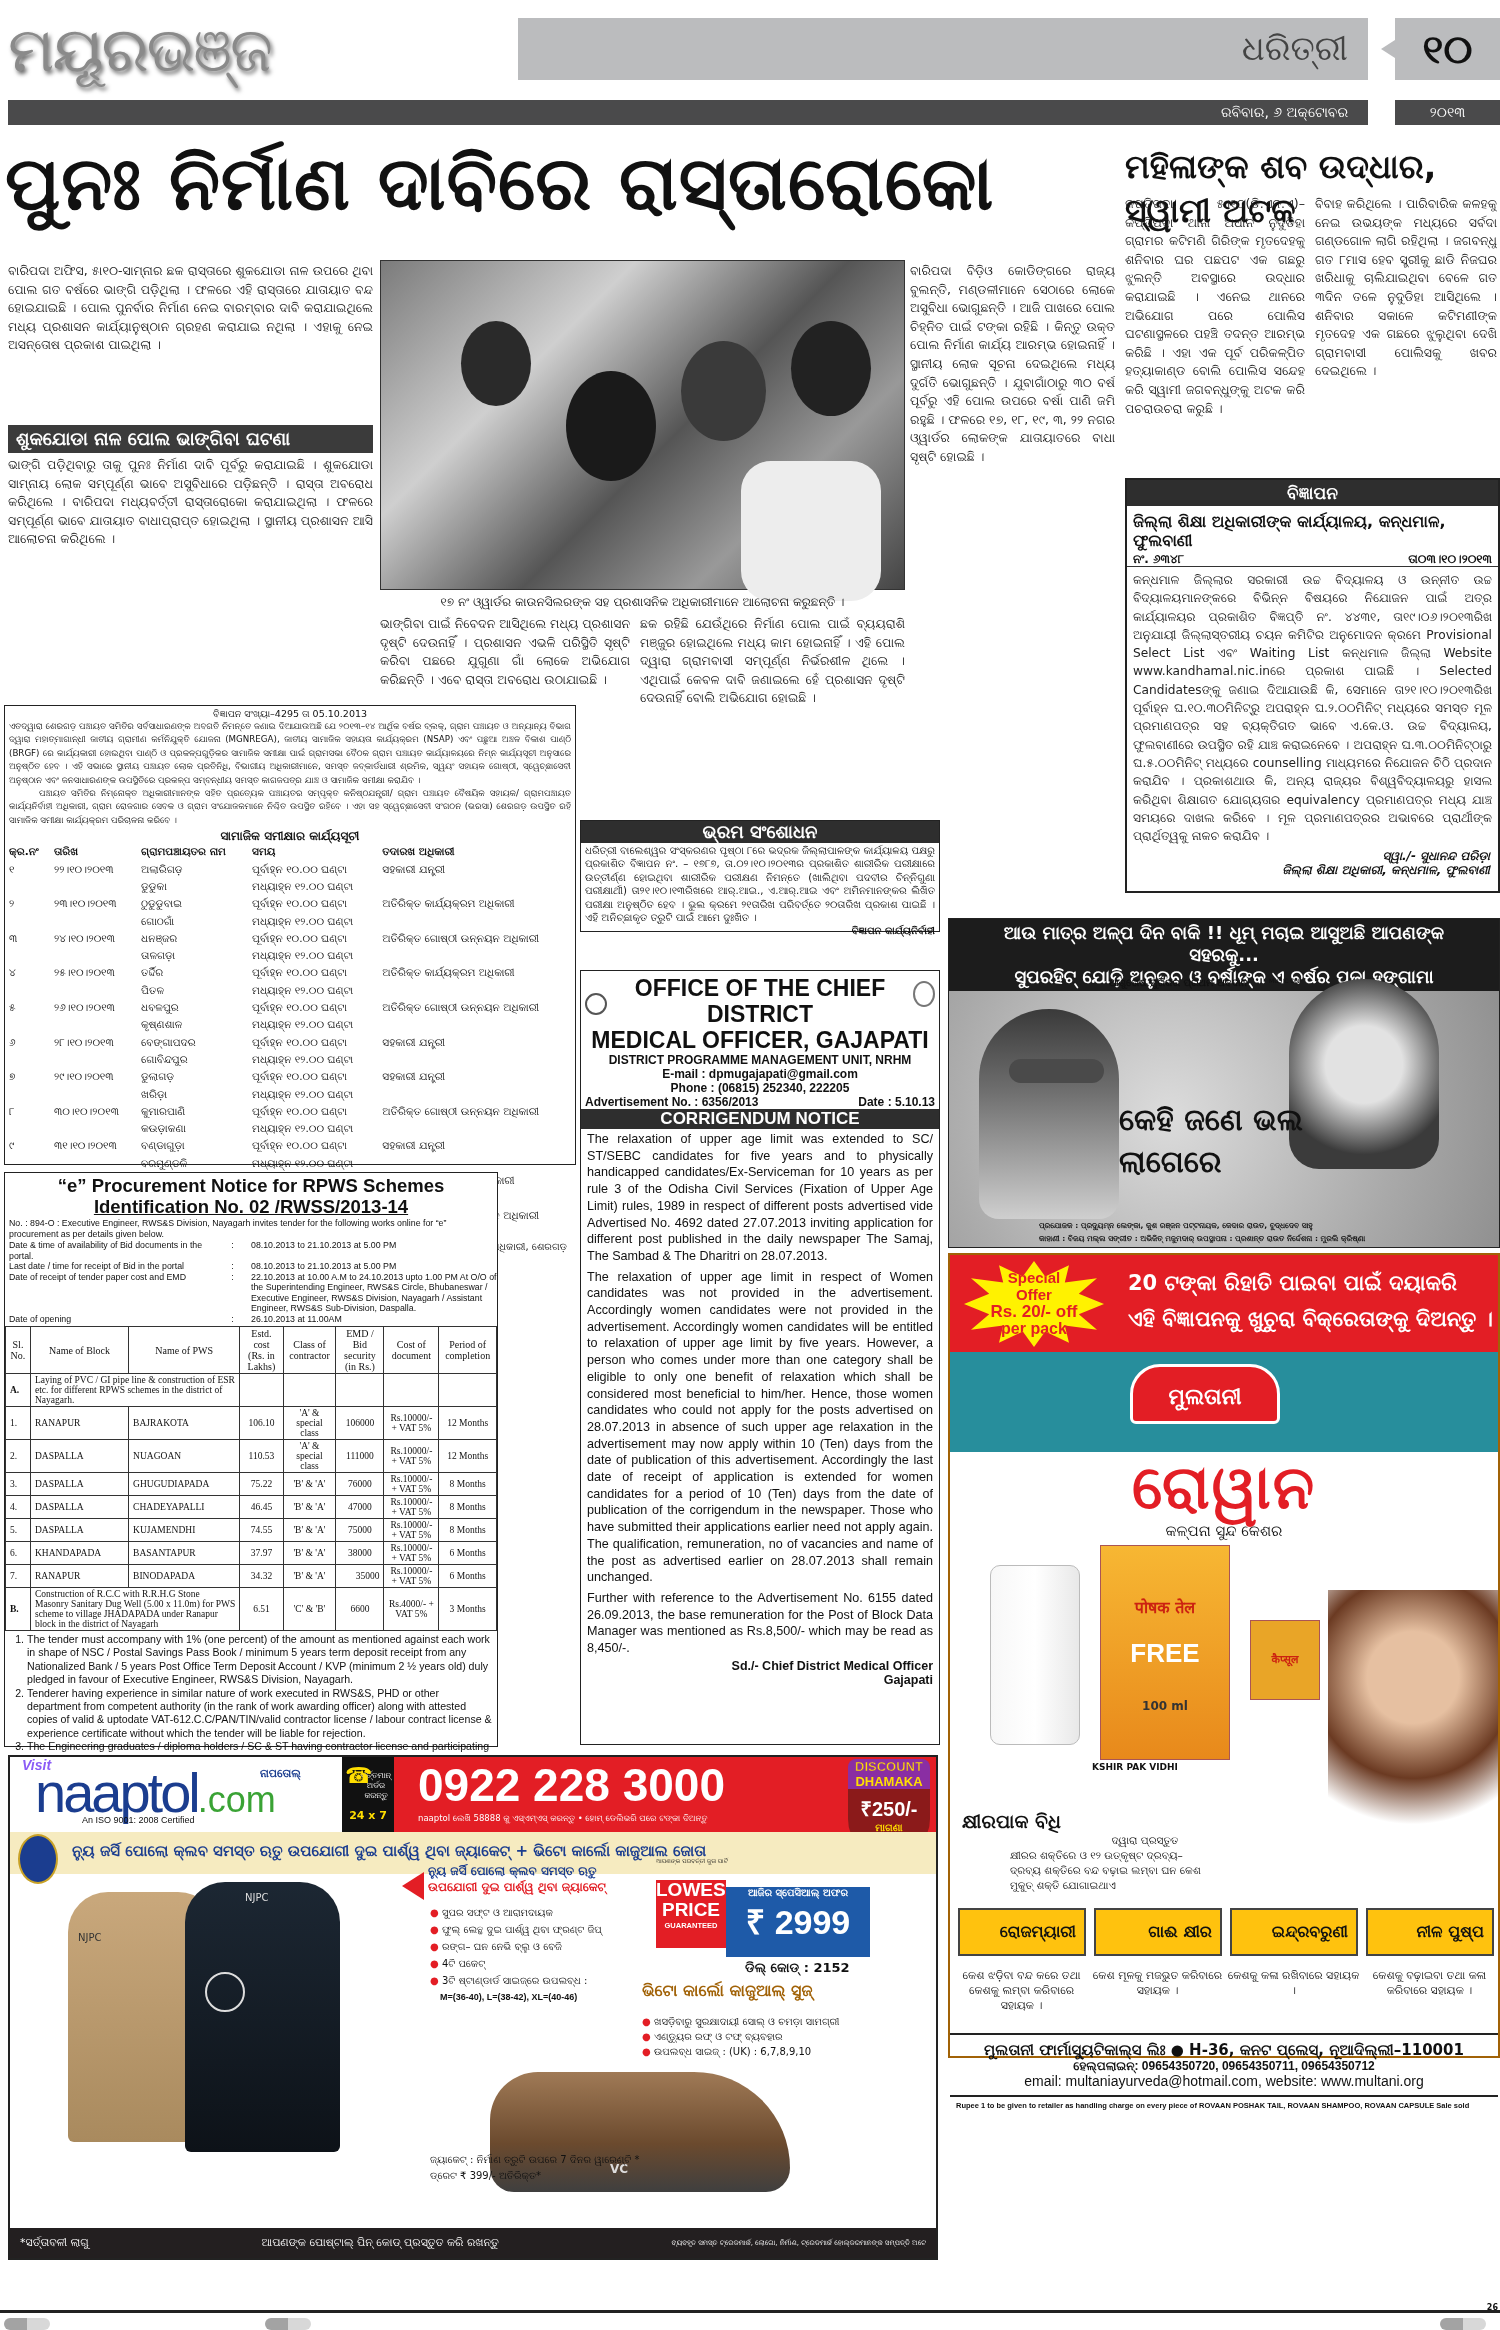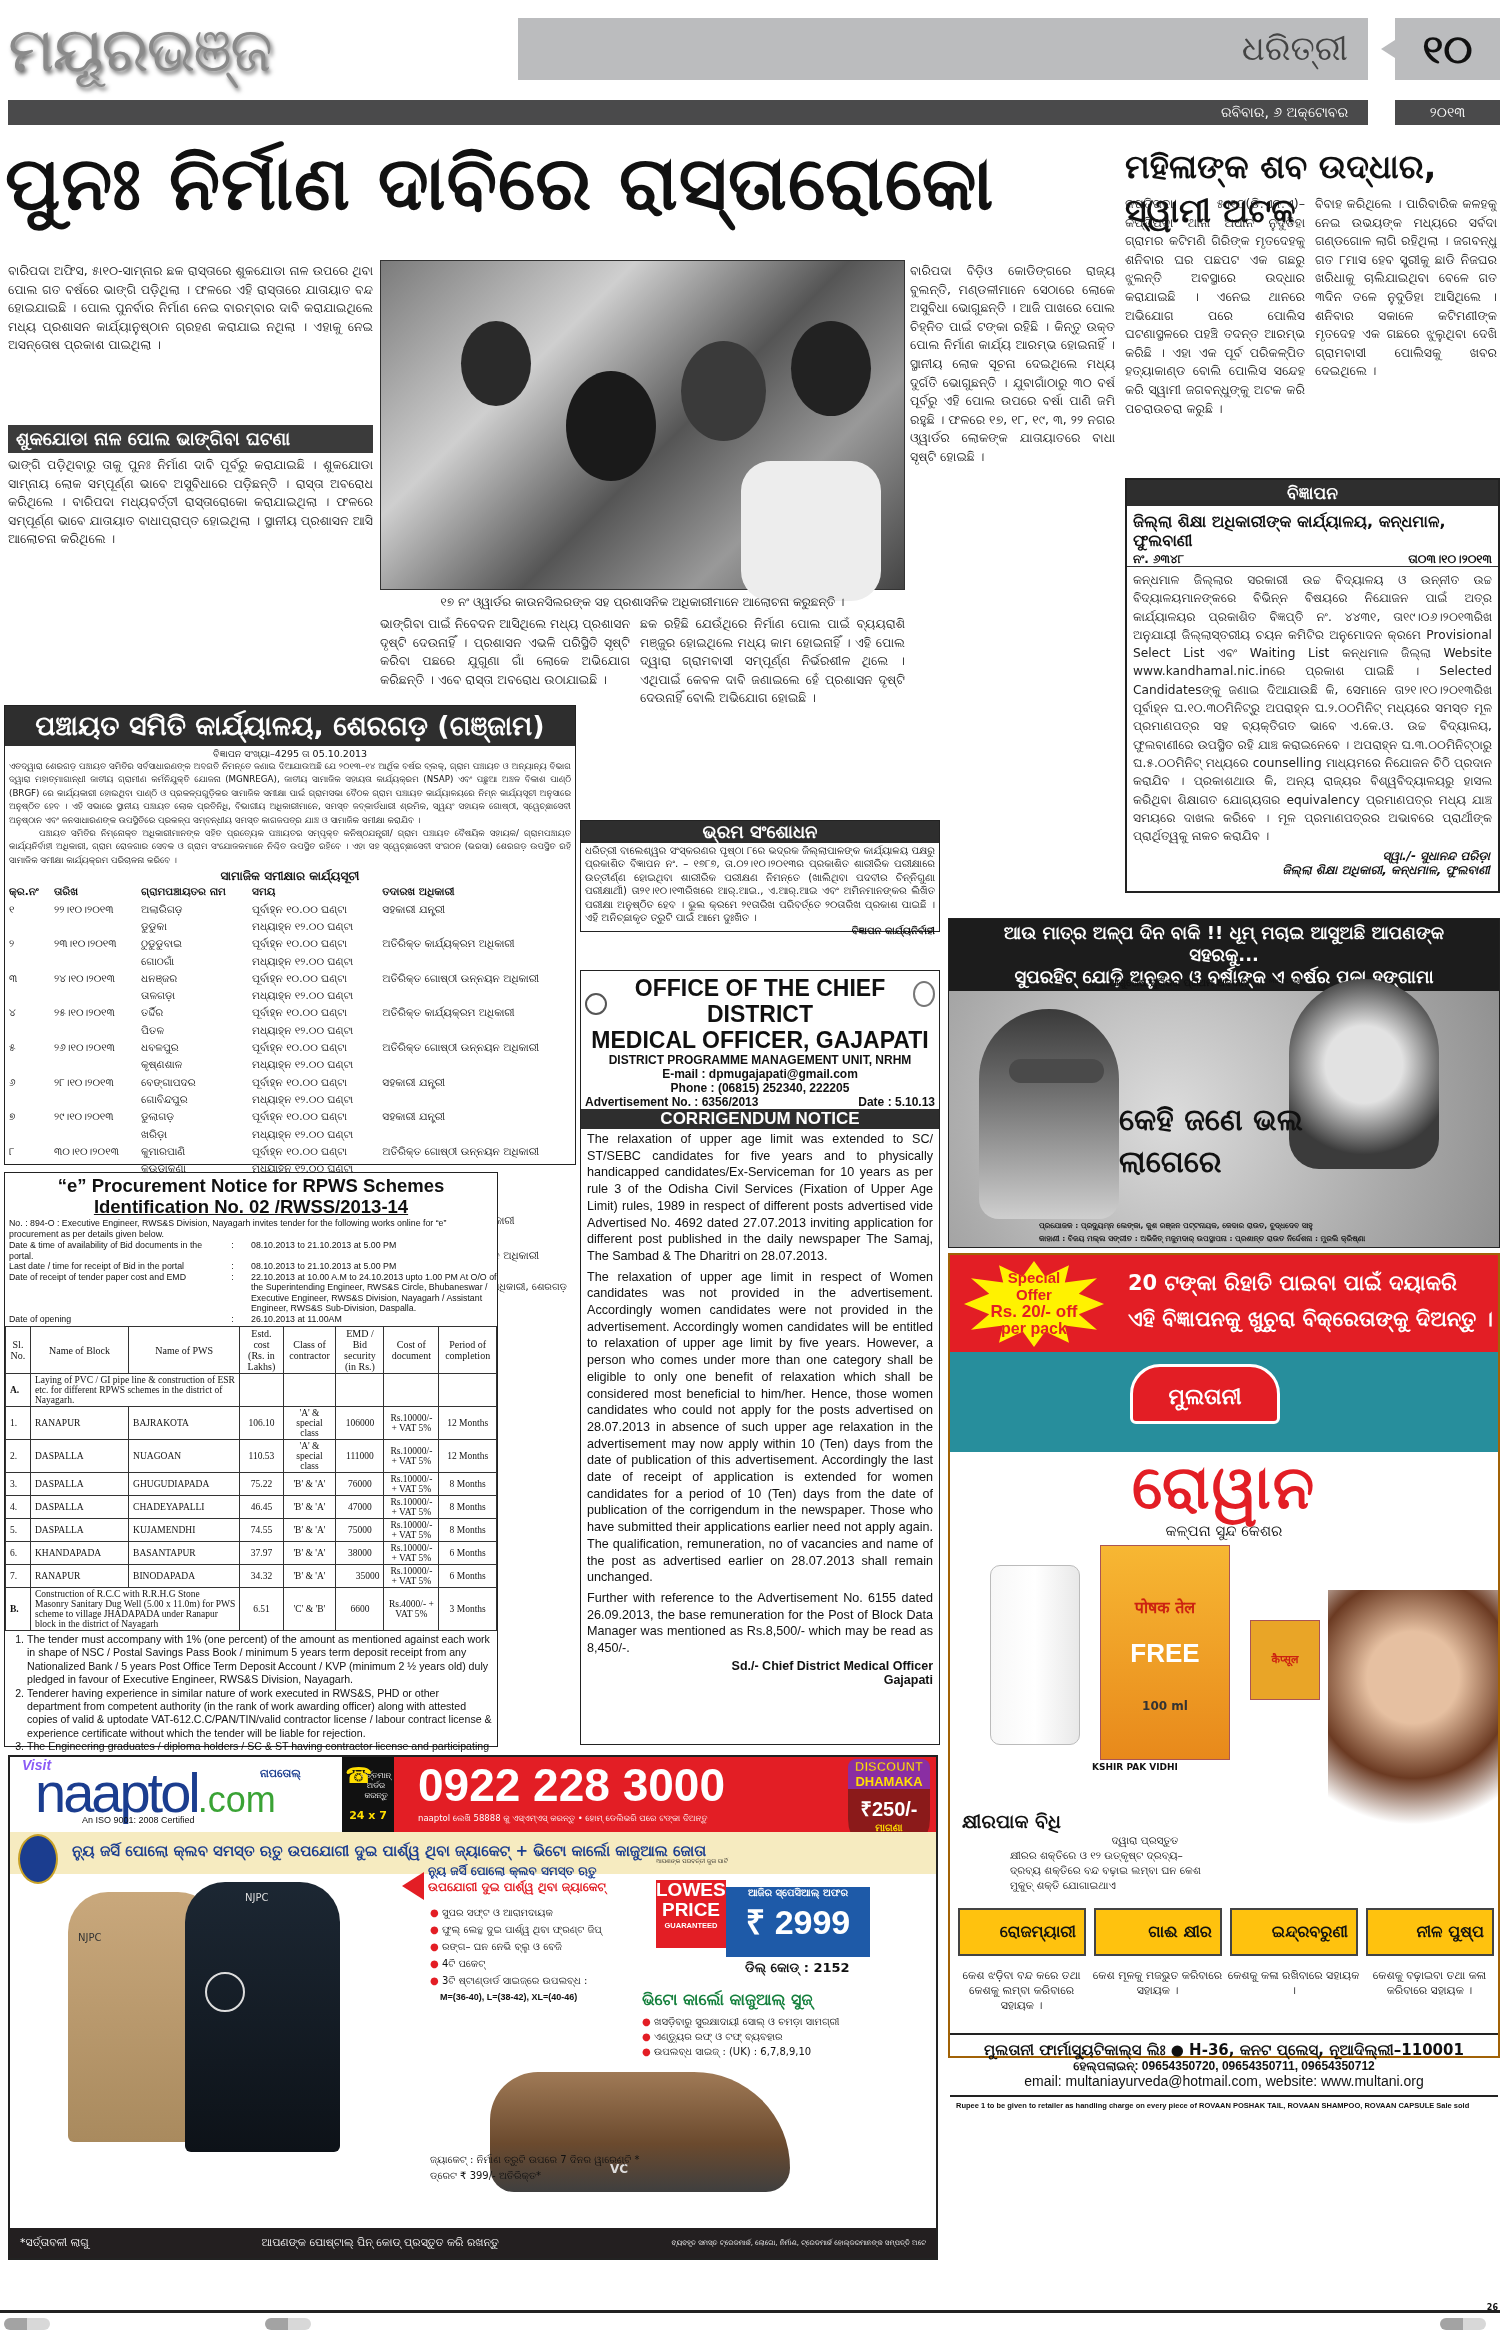--- a/index.html
+++ b/index.html
@@ -88,21 +88,20 @@
   <div style="display:flex;justify-content:space-between;font-size:12px;font-weight:bold;padding:0 6px;border-bottom:1px solid #333">
     <span>ନଂ. ୬୩୪୮</span>
     <span>ତା୦୩।୧୦।୨୦୧୩</span>
   </div>
   <div class="body-text" style="padding:4px 6px;font-size:12.2px;line-height:18.3px">କନ୍ଧମାଳ ଜିଲ୍ଲାର ସରକାରୀ ଉଚ୍ଚ ବିଦ୍ୟାଳୟ ଓ ଉନ୍ନୀତ ଉଚ୍ଚ ବିଦ୍ୟାଳୟମାନଙ୍କରେ ବିଭିନ୍ନ ବିଷୟରେ ନିଯୋଜନ ପାଇଁ ଅତ୍ର କାର୍ଯ୍ୟାଳୟର ପ୍ରକାଶିତ ବିଜ୍ଞପ୍ତି ନଂ. ୪୪୩୧, ତା୧୯।୦୬।୨୦୧୩ରିଖ ଅନୁଯାୟୀ ଜିଲ୍ଲାସ୍ତରୀୟ ଚୟନ କମିଟିର ଅନୁମୋଦନ କ୍ରମେ Provisional Select List ଏବଂ Waiting List କନ୍ଧମାଳ ଜିଲ୍ଲା Website www.kandhamal.nic.inରେ ପ୍ରକାଶ ପାଇଛି । Selected Candidatesଙ୍କୁ ଜଣାଇ ଦିଆଯାଉଛି କି, ସେମାନେ ତା୨୧।୧୦।୨୦୧୩ରିଖ ପୂର୍ବାହ୍ନ ଘ.୧୦.୩୦ମିନିଟ୍‌ରୁ ଅପରାହ୍ନ ଘ.୨.୦୦ମିନିଟ୍ ମଧ୍ୟରେ ସମସ୍ତ ମୂଳ ପ୍ରମାଣପତ୍ର ସହ ବ୍ୟକ୍ତିଗତ ଭାବେ ଏ.କେ.ଓ. ଉଚ୍ଚ ବିଦ୍ୟାଳୟ, ଫୁଲବାଣୀରେ ଉପସ୍ଥିତ ରହି ଯାଞ୍ଚ କରାଇନେବେ । ଅପରାହ୍ନ ଘ.୩.୦୦ମିନିଟ୍‌ଠାରୁ ଘ.୫.୦୦ମିନିଟ୍ ମଧ୍ୟରେ counselling ମାଧ୍ୟମରେ ନିଯୋଜନ ଚିଠି ପ୍ରଦାନ କରାଯିବ । ପ୍ରକାଶଥାଉ କି, ଅନ୍ୟ ରାଜ୍ୟର ବିଶ୍ୱବିଦ୍ୟାଳୟରୁ ହାସଲ କରିଥିବା ଶିକ୍ଷାଗତ ଯୋଗ୍ୟତାର equivalency ପ୍ରମାଣପତ୍ର ମଧ୍ୟ ଯାଞ୍ଚ ସମୟରେ ଦାଖଲ କରିବେ । ମୂଳ ପ୍ରମାଣପତ୍ରର ଅଭାବରେ ପ୍ରାର୍ଥୀଙ୍କ ପ୍ରାର୍ଥିତ୍ୱକୁ ନାକଚ କରାଯିବ ।</div>
   <div style="text-align:right;font-size:12px;font-weight:bold;font-style:italic;padding:0 8px">ସ୍ୱା./- ସୁଧାନନ୍ଦ ପରିଡ଼ା</div>
   <div style="text-align:right;font-size:12px;font-weight:bold;font-style:italic;padding:0 8px">ଜିଲ୍ଲା ଶିକ୍ଷା ଅଧିକାରୀ, କନ୍ଧମାଳ, ଫୁଲବାଣୀ</div>
 </div>
 
 <div class="box" style="left:4px;top:705px;width:572px;height:460px;border-width:1px">
-  <div class="darkband" style="font-size:27px;line-height:40px">ପଞ୍ଚାୟତ ସମିତି କାର୍ଯ୍ୟାଳୟ, ଶେରଗଡ଼ (ଗଞ୍ଜାମ)</div>
   <div style="text-align:center;font-size:9.5px;margin-top:2px">ବିଜ୍ଞାପନ ସଂଖ୍ୟା–4295 ତା 05.10.2013</div>
   <div style="font-size:8.7px;line-height:13.4px;padding:0 4px;text-align:justify">ଏତଦ୍ୱାରା ଶେରଗଡ଼ ପଞ୍ଚାୟତ ସମିତିର ସର୍ବସାଧାରଣଙ୍କ ଅବଗତି ନିମନ୍ତେ ଜଣାଇ ଦିଆଯାଉଅଛି ଯେ ୨୦୧୩–୧୪ ଆର୍ଥିକ ବର୍ଷର ବ୍ଲକ୍, ଗ୍ରାମ ପଞ୍ଚାୟତ ଓ ଅନ୍ୟାନ୍ୟ ବିଭାଗ ଦ୍ୱାରା ମହାତ୍ମାଗାନ୍ଧୀ ଜାତୀୟ ଗ୍ରାମୀଣ କର୍ମନିଯୁକ୍ତି ଯୋଜନା (MGNREGA), ଜାତୀୟ ସାମାଜିକ ସହାୟତା କାର୍ଯ୍ୟକ୍ରମ (NSAP) ଏବଂ ପଛୁଆ ଅଞ୍ଚଳ ବିକାଶ ପାଣ୍ଠି (BRGF) ରେ କାର୍ଯ୍ୟକାରୀ ହୋଇଥିବା ପାଣ୍ଠି ଓ ପ୍ରକଳ୍ପଗୁଡ଼ିକର ସାମାଜିକ ସମୀକ୍ଷା ପାଇଁ ଗ୍ରାମସଭା ବୈଠକ ଗ୍ରାମ ପଞ୍ଚାୟତ କାର୍ଯ୍ୟାଳୟରେ ନିମ୍ନ କାର୍ଯ୍ୟସୂଚୀ ଅନୁସାରେ ଅନୁଷ୍ଠିତ ହେବ । ଏହି ସଭାରେ ସ୍ଥାନୀୟ ପଞ୍ଚାୟତ ଲୋକ ପ୍ରତିନିଧି, ବିଭାଗୀୟ ଅଧିକାରୀମାନେ, ସମସ୍ତ ଜବ୍‌କାର୍ଡଧାରୀ ଶ୍ରମିକ, ସ୍ୱୟଂ ସହାୟକ ଗୋଷ୍ଠୀ, ସ୍ୱେଚ୍ଛାସେବୀ ଅନୁଷ୍ଠାନ ଏବଂ ଜନସାଧାରଣଙ୍କ ଉପସ୍ଥିତିରେ ପ୍ରକଳ୍ପ ସମ୍ବନ୍ଧୀୟ ସମସ୍ତ କାଗଜପତ୍ର ଯାଞ୍ଚ ଓ ସାମାଜିକ ସମୀକ୍ଷା କରାଯିବ ।</div>
   <div style="font-size:8.7px;line-height:13.4px;padding:0 4px;text-align:justify;text-indent:30px">ପଞ୍ଚାୟତ ସମିତିର ନିମ୍ନୋକ୍ତ ଅଧିକାରୀମାନଙ୍କ ସହିତ ପ୍ରତ୍ୟେକ ପଞ୍ଚାୟତର ସମ୍ପୃକ୍ତ କନିଷ୍ଠଯନ୍ତ୍ରୀ/ ଗ୍ରାମ ପଞ୍ଚାୟତ ବୈଷୟିକ ସହାୟକ/ ଗ୍ରାମପଞ୍ଚାୟତ କାର୍ଯ୍ୟନିର୍ବାହୀ ଅଧିକାରୀ, ଗ୍ରାମ ରୋଜଗାର ସେବକ ଓ ଗ୍ରାମ ସଂଯୋଜକମାନେ ନିଶ୍ଚିତ ଉପସ୍ଥିତ ରହିବେ । ଏହା ସହ ସ୍ୱେଚ୍ଛାସେବୀ ସଂଗଠନ (ଭରସା) ଶେରଗଡ଼ ଉପସ୍ଥିତ ରହି ସାମାଜିକ ସମୀକ୍ଷା କାର୍ଯ୍ୟକ୍ରମ ପରିଚାଳନା କରିବେ ।</div>
   <div style="text-align:center;font-size:12px;font-weight:bold;margin-top:2px">ସାମାଜିକ ସମୀକ୍ଷାର କାର୍ଯ୍ୟସୂଚୀ</div>
   <table class="sched" style="width:100%">
     <thead>
         <tr id="sched-head">
           <td style="font-weight: bold;">କ୍ର.ନଂ</td>
           <td style="font-weight: bold;">ତାରିଖ</td>
           <td style="font-weight: bold;">ଗ୍ରାମପଞ୍ଚାୟତର ନାମ</td>
@@ -566,21 +565,21 @@
     <div style="position:absolute;left:646px;top:28px;width:70px;height:68px;background:#e31e25;color:#fff;font-family:'Liberation Sans',sans-serif;font-weight:bold;text-align:center;line-height:20px">
       <div style="font-size:19px">LOWEST</div>
       <div style="font-size:19px">PRICE</div>
       <div style="font-size:7.5px;line-height:12px">GUARANTEED</div>
     </div>
     <div style="position:absolute;left:716px;top:35px;width:144px;height:70px;background:#1e5aa8;color:#fff;text-align:center">
       <div style="font-size:10px;font-weight:bold">ଆଜିର ସ୍ପେସିଆଲ୍ ଅଫର</div>
       <div style="font-family:'Liberation Sans',sans-serif;font-weight:bold;font-size:34px;line-height:46px">₹ 2999</div>
     </div>
     <div style="position:absolute;left:735px;top:108px;font-size:13px;font-weight:bold">ଡିଲ୍ କୋଡ୍ : 2152</div>
-    <div style="position:absolute;left:632px;top:138px;font-size:16px;font-weight:bold;color:#15803d">ଭିଟୋ କାର୍ଲୋ କାଜୁଆଲ୍ ସୁଜ୍</div>
+    <div style="position:absolute;left:632px;top:129px;font-size:16px;font-weight:bold;color:#a16207">ଭିଟୋ କାର୍ଲୋ କାଜୁଆଲ୍ ସୁଜ୍</div>
     <ul id="shoe-features" style="position:absolute;left:632px;top:162px;font-size:10px;line-height:15px;list-style:none">
         <li><span style="color:#e31e25">● </span><span>ଖସଡ଼ିବାରୁ ସୁରକ୍ଷାଦାୟୀ ସୋଲ୍ ଓ ଚମଡ଼ା ସାମଗ୍ରୀ</span></li>
         <li><span style="color:#e31e25">● </span><span>ଏଣ୍ଡ୍ୟୁର ରଫ୍ ଓ ଟଫ୍ ବ୍ୟବହାର</span></li>
         <li><span style="color:#e31e25">● </span><span>ଉପଲବ୍ଧ ସାଇଜ୍ : (UK) : 6,7,8,9,10</span></li>
       </ul>
     <div style="position:absolute;left:480px;top:220px;width:300px;height:120px;border-radius:60px 120px 30px 30px;background:linear-gradient(#a07a56,#6b4a2e 60%,#3f3f3f)">
       <div style="position:absolute;left:120px;top:90px;color:#ddd;font-weight:bold;font-size:12px">VC</div>
     </div>
     <div style="position:absolute;left:420px;top:300px;font-size:10px;line-height:16px">
       <div>ଜ୍ୟାକେଟ୍ : ନିର୍ମାଣ ତ୍ରୁଟି ଉପରେ 7 ଦିନର ୱାରେଣ୍ଟି *</div>

